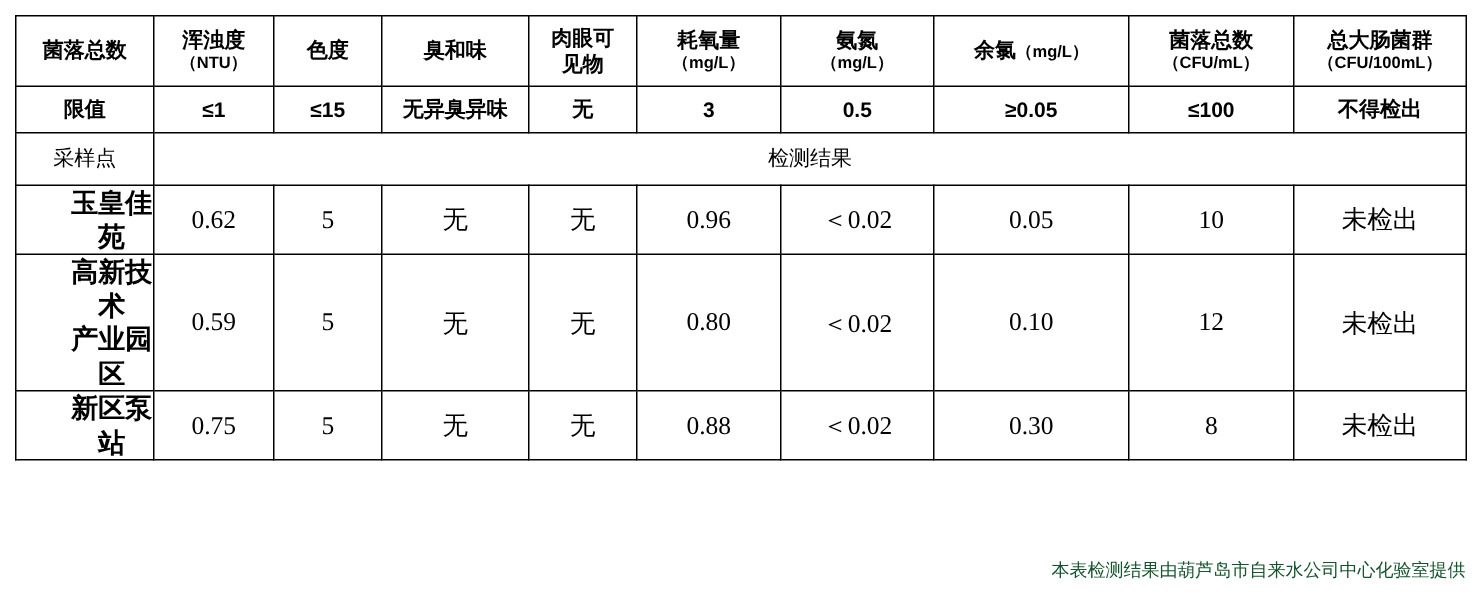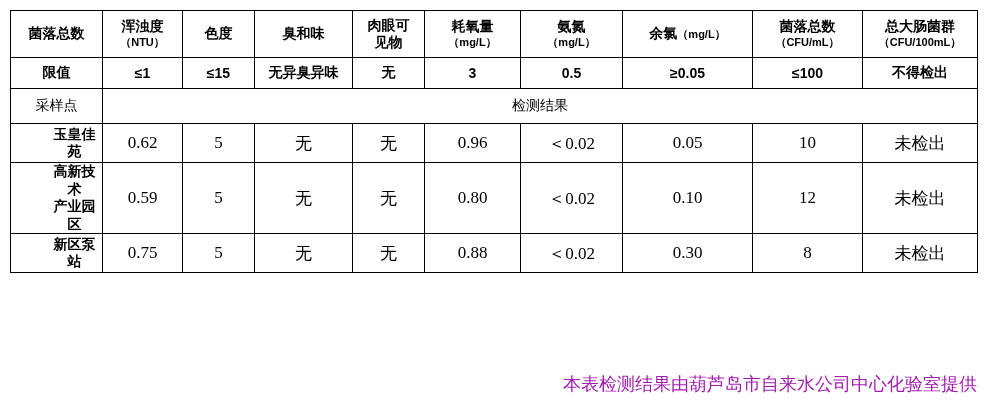--- a/index.html
+++ b/index.html
@@ -60,39 +60,39 @@
     height: 34px;
     font-size: 14px;
     font-weight: normal;
   }
   
   tr.data-row td {
     height: 38px;
     font-size: 17px;
   }
   tr.data-row td.site {
-    font-size: 14px;
+    font-size: 18px;
     font-weight: bold;
     line-height: 1.25;
     padding-left: 36px;
   }
   td.num {
     font-family: "Liberation Serif", serif;
     font-size: 13px;
   }
   .two-line {
     display: block;
     line-height: 1.25;
   }
   .footnote {
     position: absolute;
     right: 10px;
     top: 372px;
-    font-size: 18px;
-    color: #a21caf;
+    font-size: 12px;
+    color: #14532d;
     white-space: nowrap;
   }
 </style>
 </head>
 <body>
 
 <div class="sheet">
   <table class="wq">
     <colgroup>
       <col style="width:92px">

